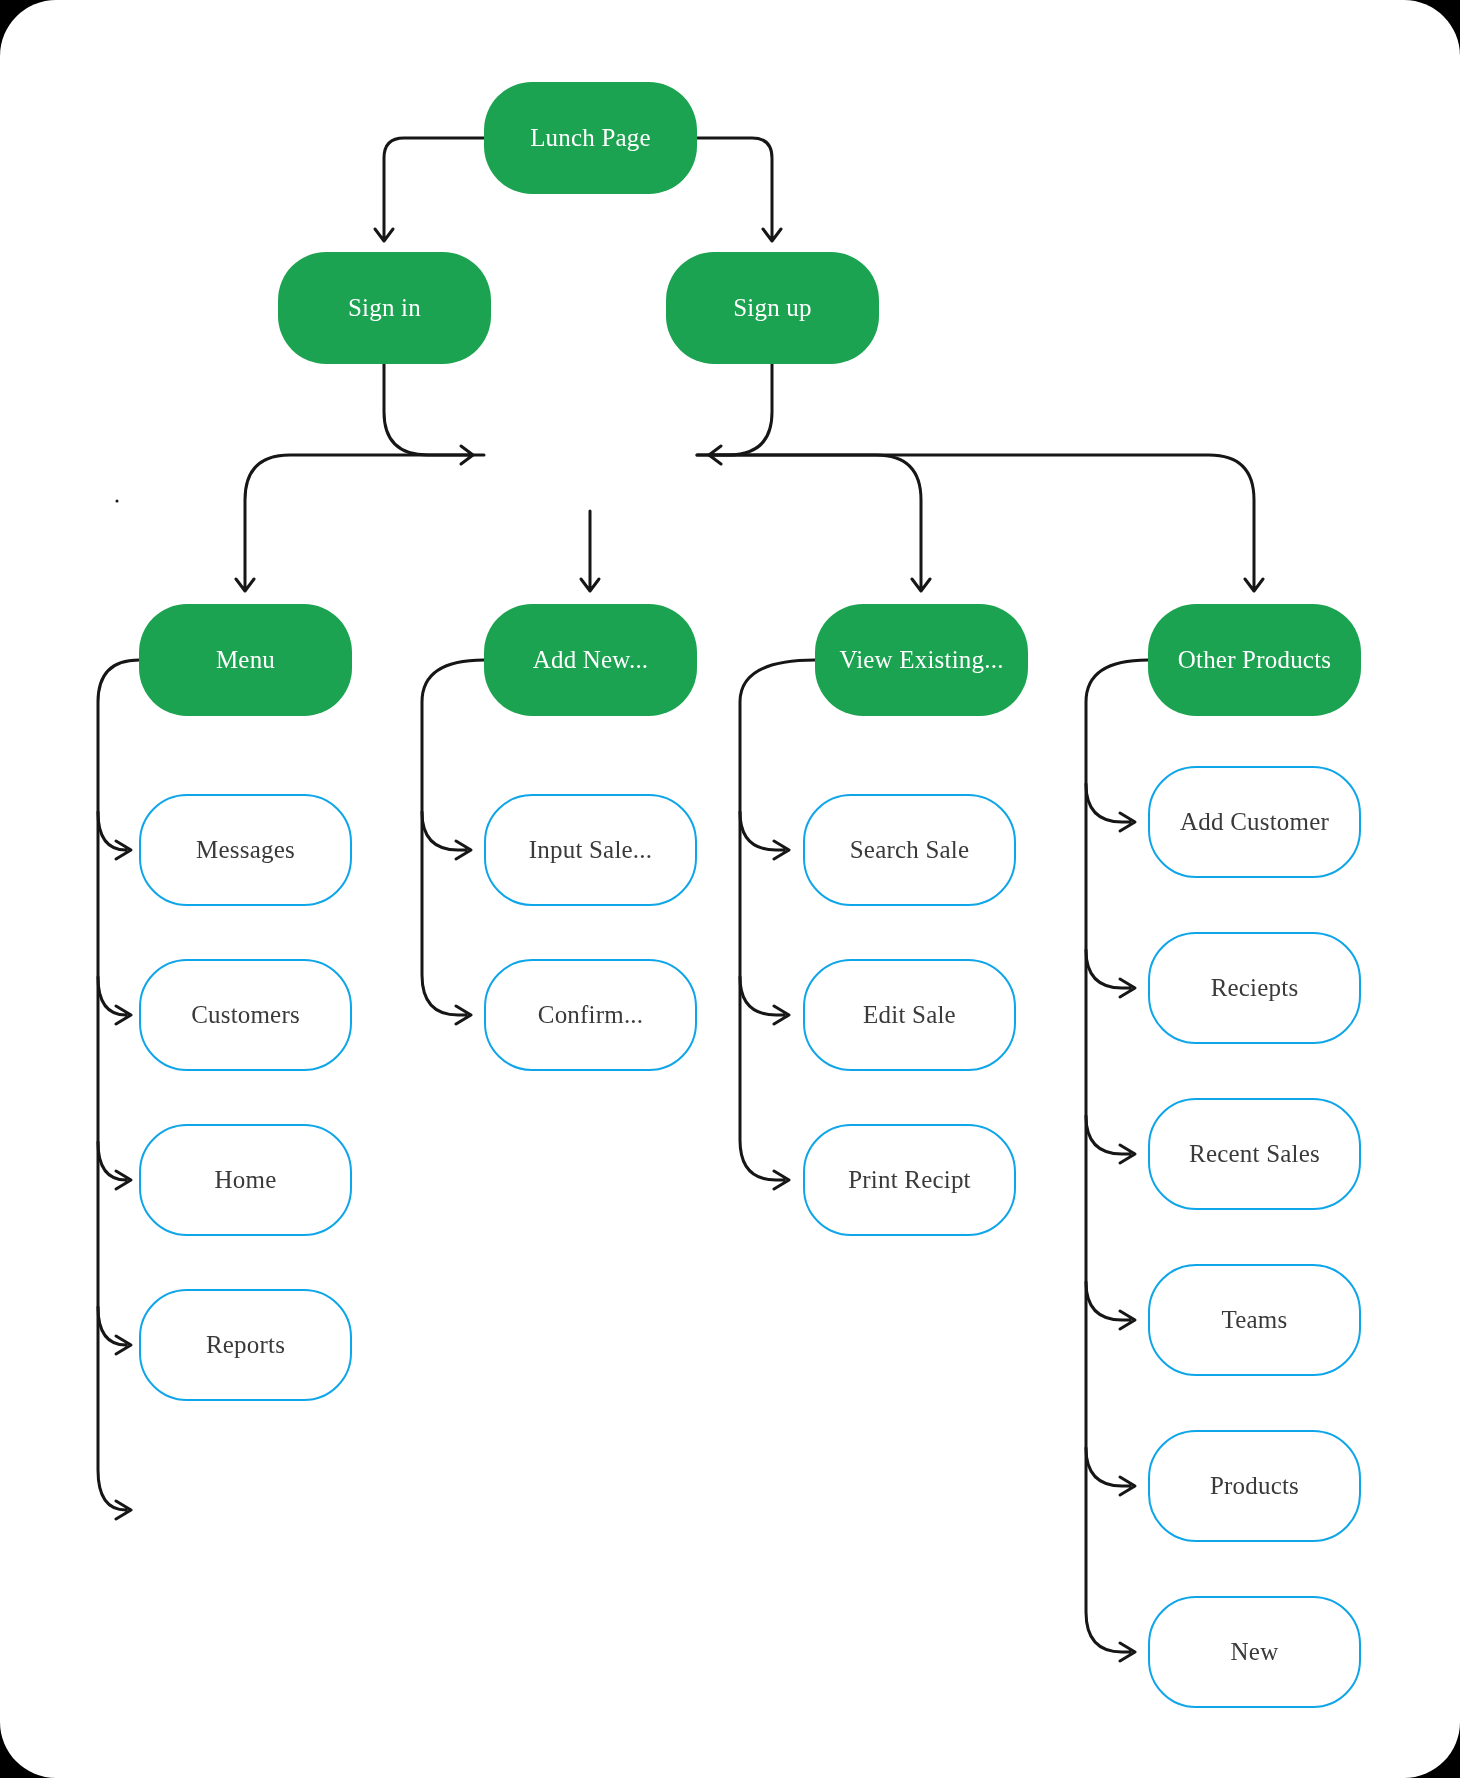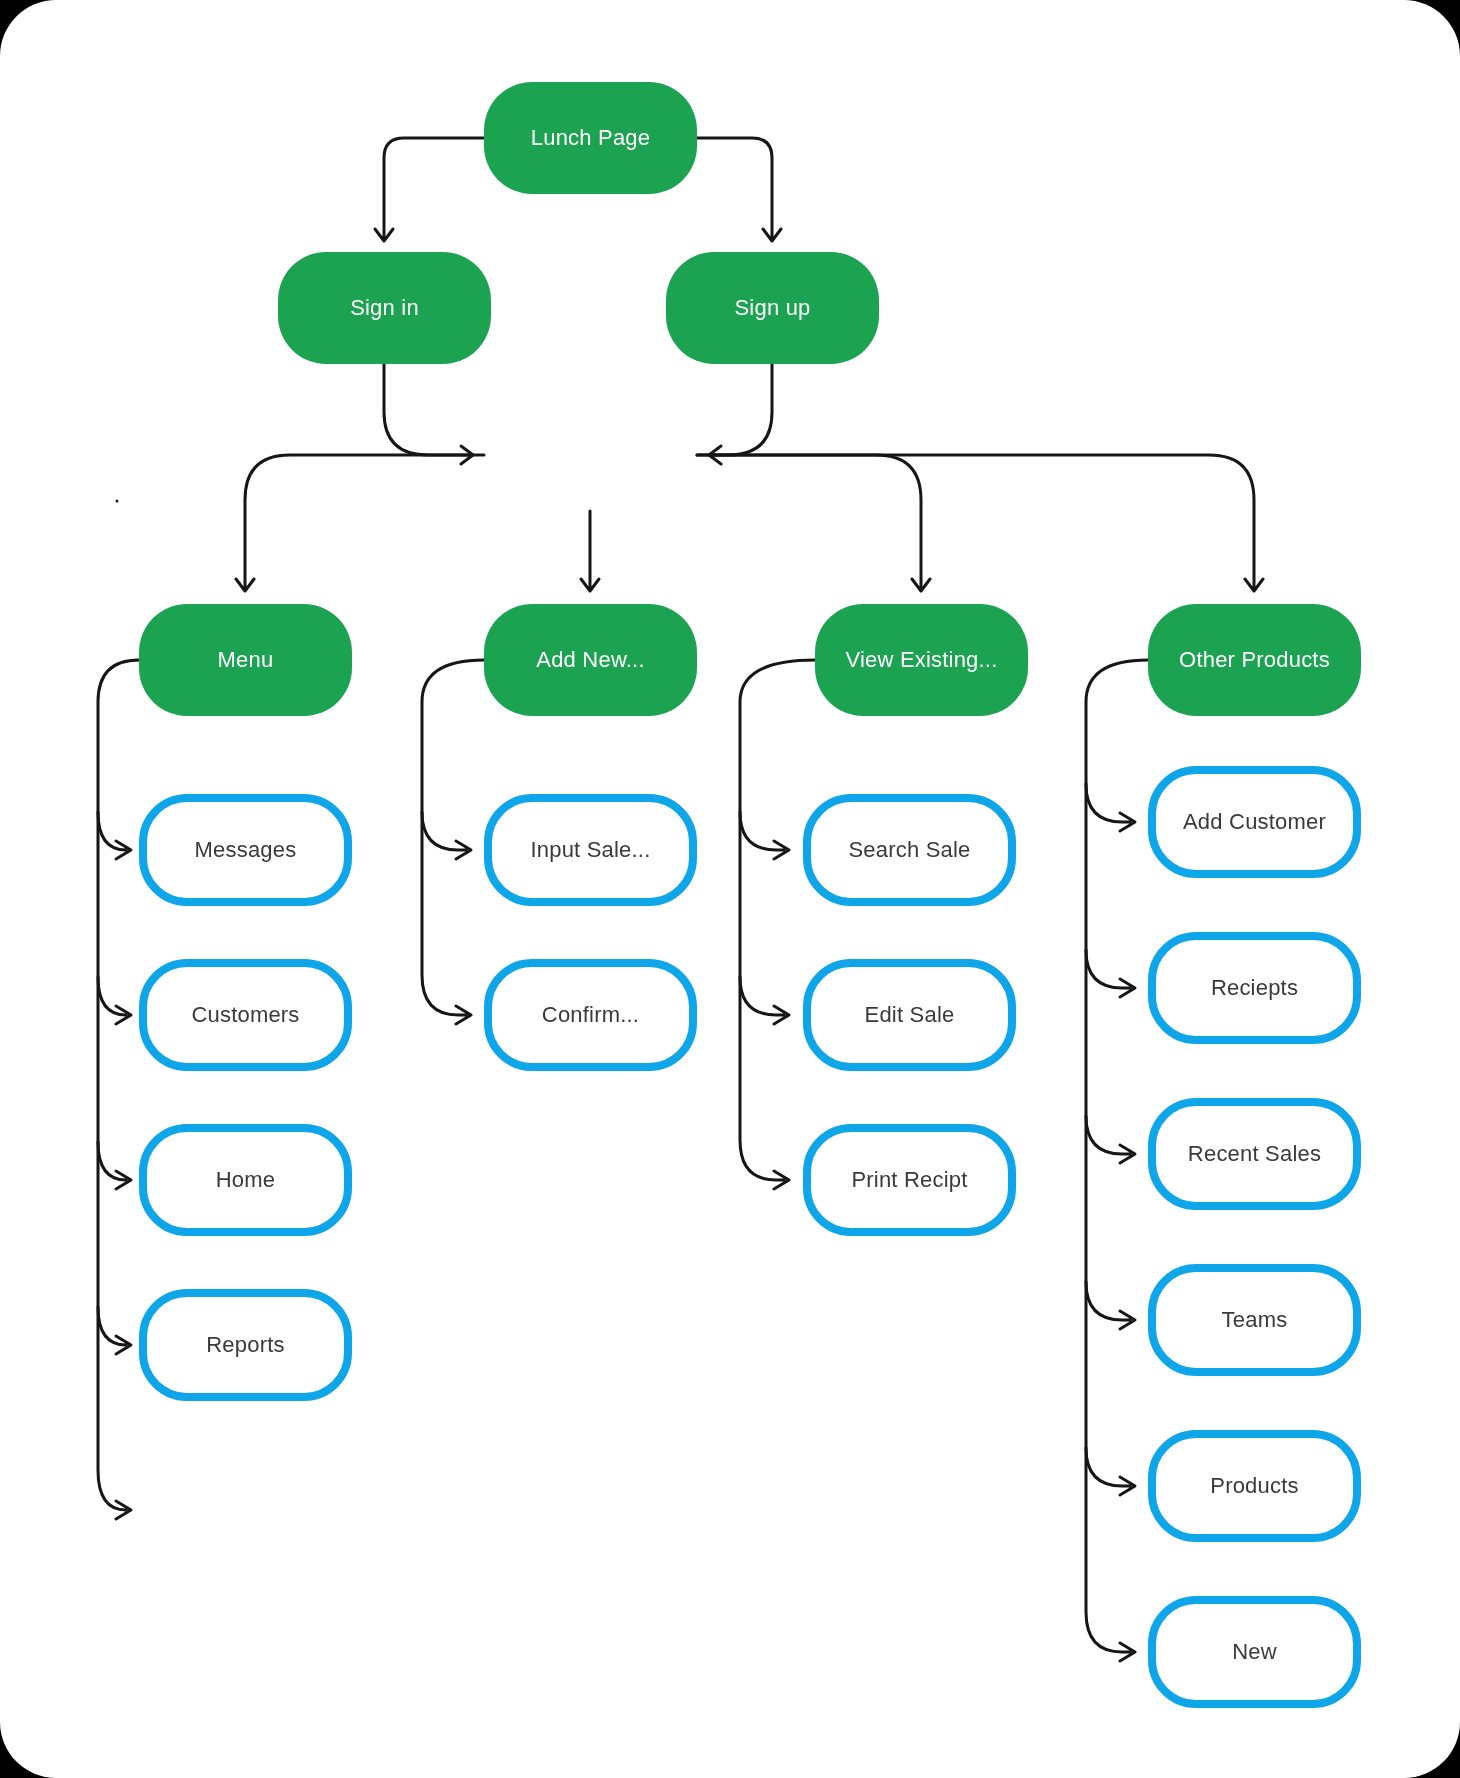--- a/index.html
+++ b/index.html
@@ -27,32 +27,33 @@
   .node {
     position: absolute;
     width: 213px;
     height: 112px;
     border-radius: 48px;
     display: flex;
     align-items: center;
     justify-content: center;
     box-sizing: border-box;
     text-align: right;
-    font-size: 22px;
+    font-size: 25px;
     letter-spacing: 0.2px;
     cursor: default;
+    font-family: Liberation Serif, serif;
   }
   .node.primary {
     background: #1CA351;
     color: #ffffff;
     font-weight: 500;
   }
   .node.leaf {
     background: #ffffff;
-    border: 8px solid #0ea5e9;
+    border: 2px solid #0ea5e9;
     color: #3a3a3a;
     font-weight: 500;
   }
   .node span {
     display: block;
     padding: 0 10px;
     pointer-events: none;
   }
 </style>
 </head>

